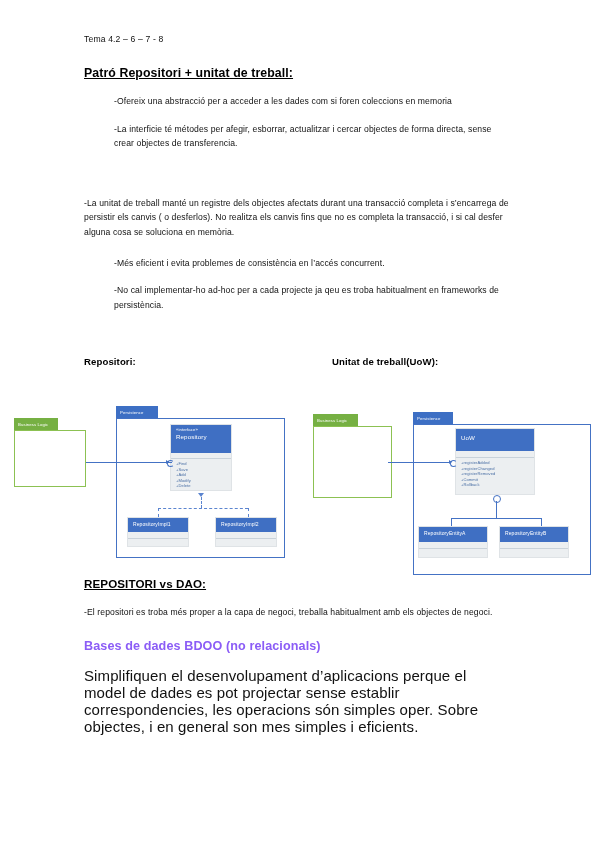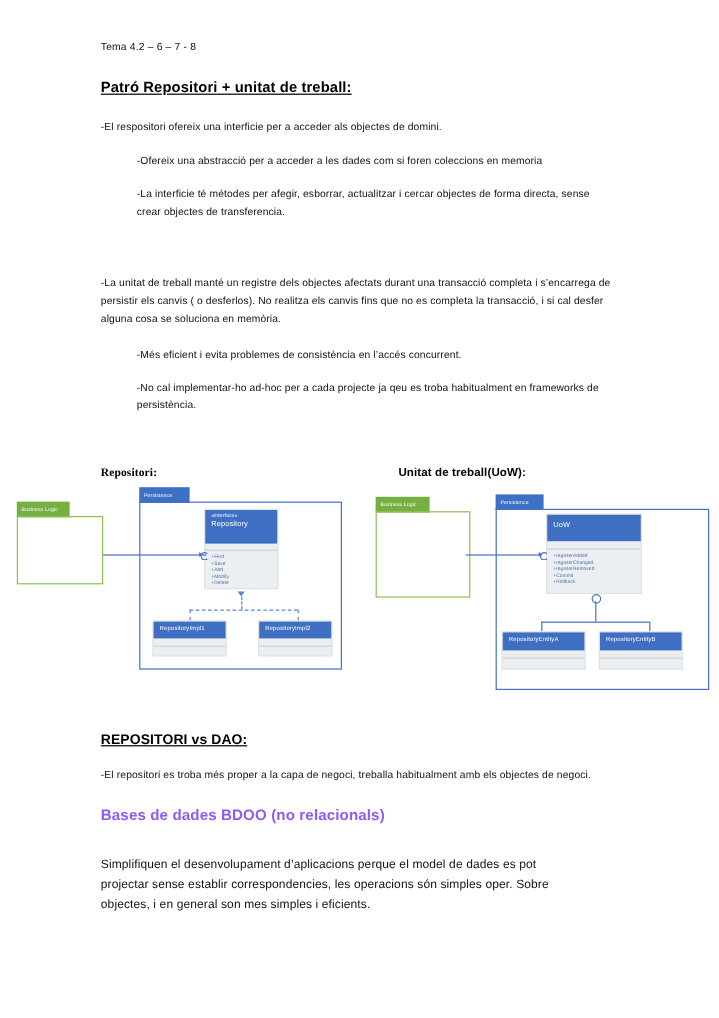--- a/index.html
+++ b/index.html
@@ -195,47 +195,46 @@
 </head>
 <body>
 
 <div class="page">
   <div class="content">
 
     <div class="tema">Tema 4.2 – 6 – 7 - 8</div>
 
     <h2 class="heading-ul">Patró Repositori + unitat de treball:</h2>
 
-    <p class="para" style="margin-top:18px;">-El respositori ofereix una interficie per a acceder als objectes de domini.</p>
 
     <p class="para indent" style="margin-top:14px;">-Ofereix una abstracció per a acceder a les dades com si foren coleccions en memoria</p>
 
     <p class="para indent" style="margin-top:13px;">-La interficie té métodes per afegir, esborrar, actualitzar i cercar objectes de forma directa, sense crear objectes de transferencia.</p>
 
     <p class="para" style="margin-top:45px; width:430px;">-La unitat de treball manté un registre dels objectes afectats durant una transacció completa i s’encarrega de persistir els canvis ( o desferlos). No realitza els canvis fins que no es completa la transacció, i si cal desfer alguna cosa se soluciona en memòria.</p>
 
     <p class="para indent" style="margin-top:16px;">-Més eficient i evita problemes de consistència en l’accés concurrent.</p>
 
     <p class="para indent" style="margin-top:13px;">-No cal implementar-ho ad-hoc per a cada projecte ja qeu es troba habitualment en frameworks de persistència.</p>
 
     <div style="margin-top:44px; position:relative; height:16px;">
-      <span class="sub-label abs" style="left:0; top:0;font-family:Liberation Serif, serif;">Repositori:</span>
+      <span class="sub-label abs" style="left:0; top:0;">Repositori:</span>
       <span class="sub-label abs" style="left:248px; top:0;">Unitat de treball(UoW):</span>
     </div>
 
     <div style="height:205px;"></div>
 
     <h2 class="heading-ul" style="margin-top:0; font-size:11.6px;">REPOSITORI vs DAO:</h2>
 
 
     <p class="para" style="margin-top:15px; width:412px;">-El repositori es troba més proper a la capa de negoci, treballa habitualment amb els objectes de negoci.</p>
 
     <h2 class="heading-plain" style="margin-top:19px;">Bases de dades BDOO (no relacionals)</h2>
 
-    <p class="para" style="margin-top:26px; width:400px; font-size:10px; line-height:17px;">Simplifiquen el desenvolupament d’aplicacions perque el model de dades es pot projectar sense establir correspondencies, les operacions són simples oper. Sobre objectes, i en general son mes simples i eficients.</p>
+    <p class="para" style="margin-top:14px; width:400px; font-size:15px; line-height:17px;">Simplifiquen el desenvolupament d’aplicacions perque el model de dades es pot projectar sense establir correspondencies, les operacions són simples oper. Sobre objectes, i en general son mes simples i eficients.</p>
 
   </div>
 
   <div class="diagram" style="left:0px; top:400px; width:292px; height:180px;">
 
     <div class="pkg pkg-green" style="left:14px; top:18px; width:72px; height:69px;">
       <div class="pkg-tab" style="width:44px;">Business Logic</div>
       <div class="pkg-body" style="top:12px; width:72px; height:57px; border-top:1.2px solid #8cc152;"></div>
       <div class="abs" style="left:0; top:12px; width:44px; height:1.2px; background:#8cc152;"></div>
     </div>

